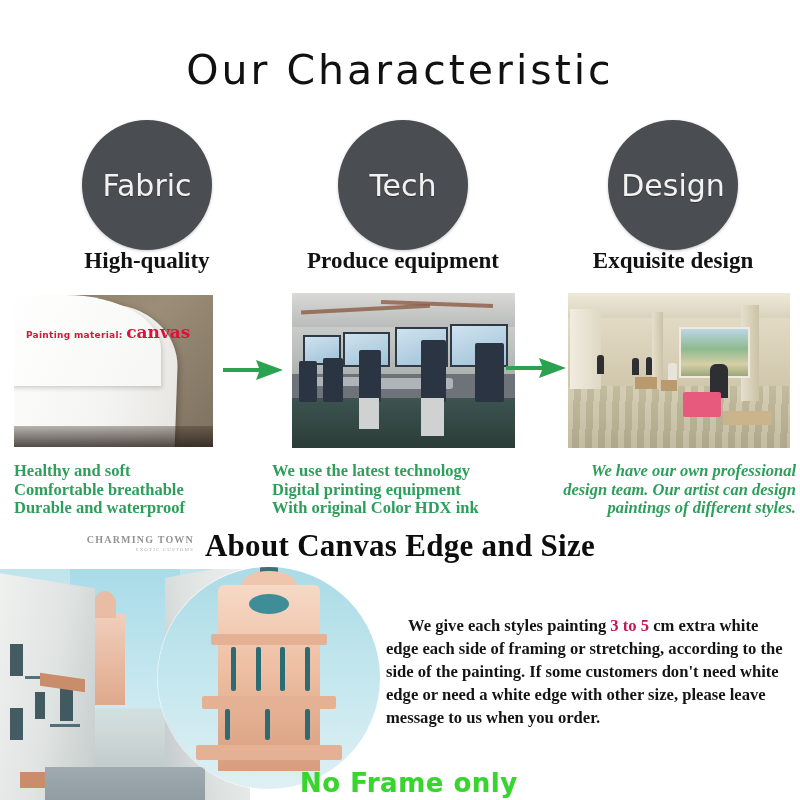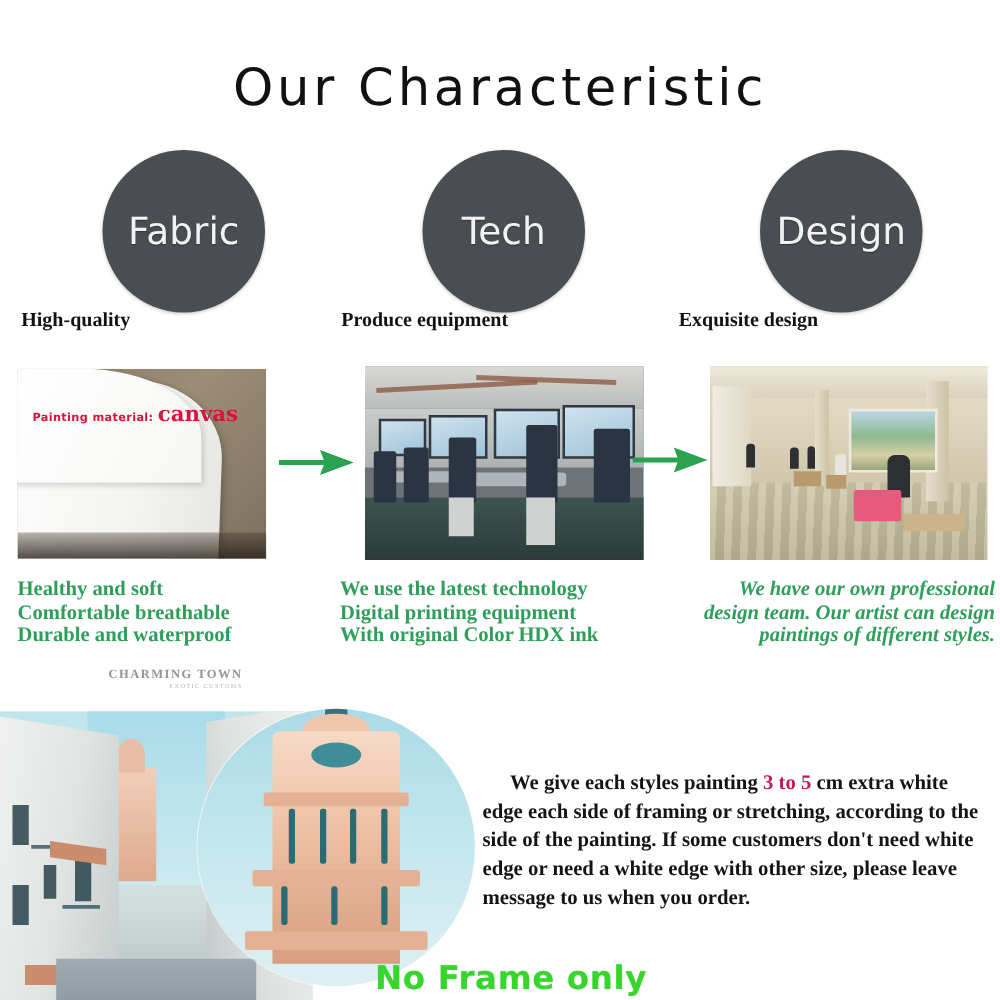--- a/index.html
+++ b/index.html
@@ -38,23 +38,23 @@
   .circle span{
     font-family:"DejaVu Sans", sans-serif;
     font-weight:400;
     font-size:30px;
     color:#f2f2f2;
     letter-spacing:0px;
     text-shadow:0 1px 1px rgba(0,0,0,.35);
   }
 
   .circle-caption{
-    position:absolute;top:206px;width:260px;text-align:left;
-    font-family:"Liberation Serif", serif;
-    font-weight:700;font-size:16px;color:#121212;
+    position:absolute;top:206px;width:260px;text-align:center;
+    font-family:"Liberation Serif", serif;
+    font-weight:700;font-size:23px;color:#121212;
   }
   .cap1{left:17px;}
   .cap2{left:273px;}
   .cap3{left:543px;}
 
   
   .photo{position:absolute;overflow:hidden;}
   .ph1{left:14px;top:253px;width:199px;height:152px;}
   .ph2{left:292px;top:251px;width:223px;height:155px;}
   .ph3{left:568px;top:251px;width:222px;height:155px;}
@@ -341,20 +341,21 @@
 Digital printing equipment
 With original Color HDX ink</div>
   <div class="green-cap gc3">We have our own professional
 design team. Our artist can design
 paintings of different styles.</div>
 
   <div class="watermark">
     <div class="wm-main">CHARMING TOWN</div>
     <div class="wm-sub">EXOTIC CUSTOMS</div>
   </div>
+  <div class="section-title">About Canvas Edge and Size</div>
 
   <div class="street-photo">
     <div class="street">
       <div class="sky"></div>
       <div class="tower"></div>
       <div class="bldgL"></div>
       <div class="bldgR"></div>
       <div class="win" style="left:4%;top:28%;width:5%;height:12%;"></div>
       <div class="win" style="left:4%;top:52%;width:5%;height:12%;"></div>
       <div class="win" style="left:14%;top:46%;width:4%;height:10%;"></div>

